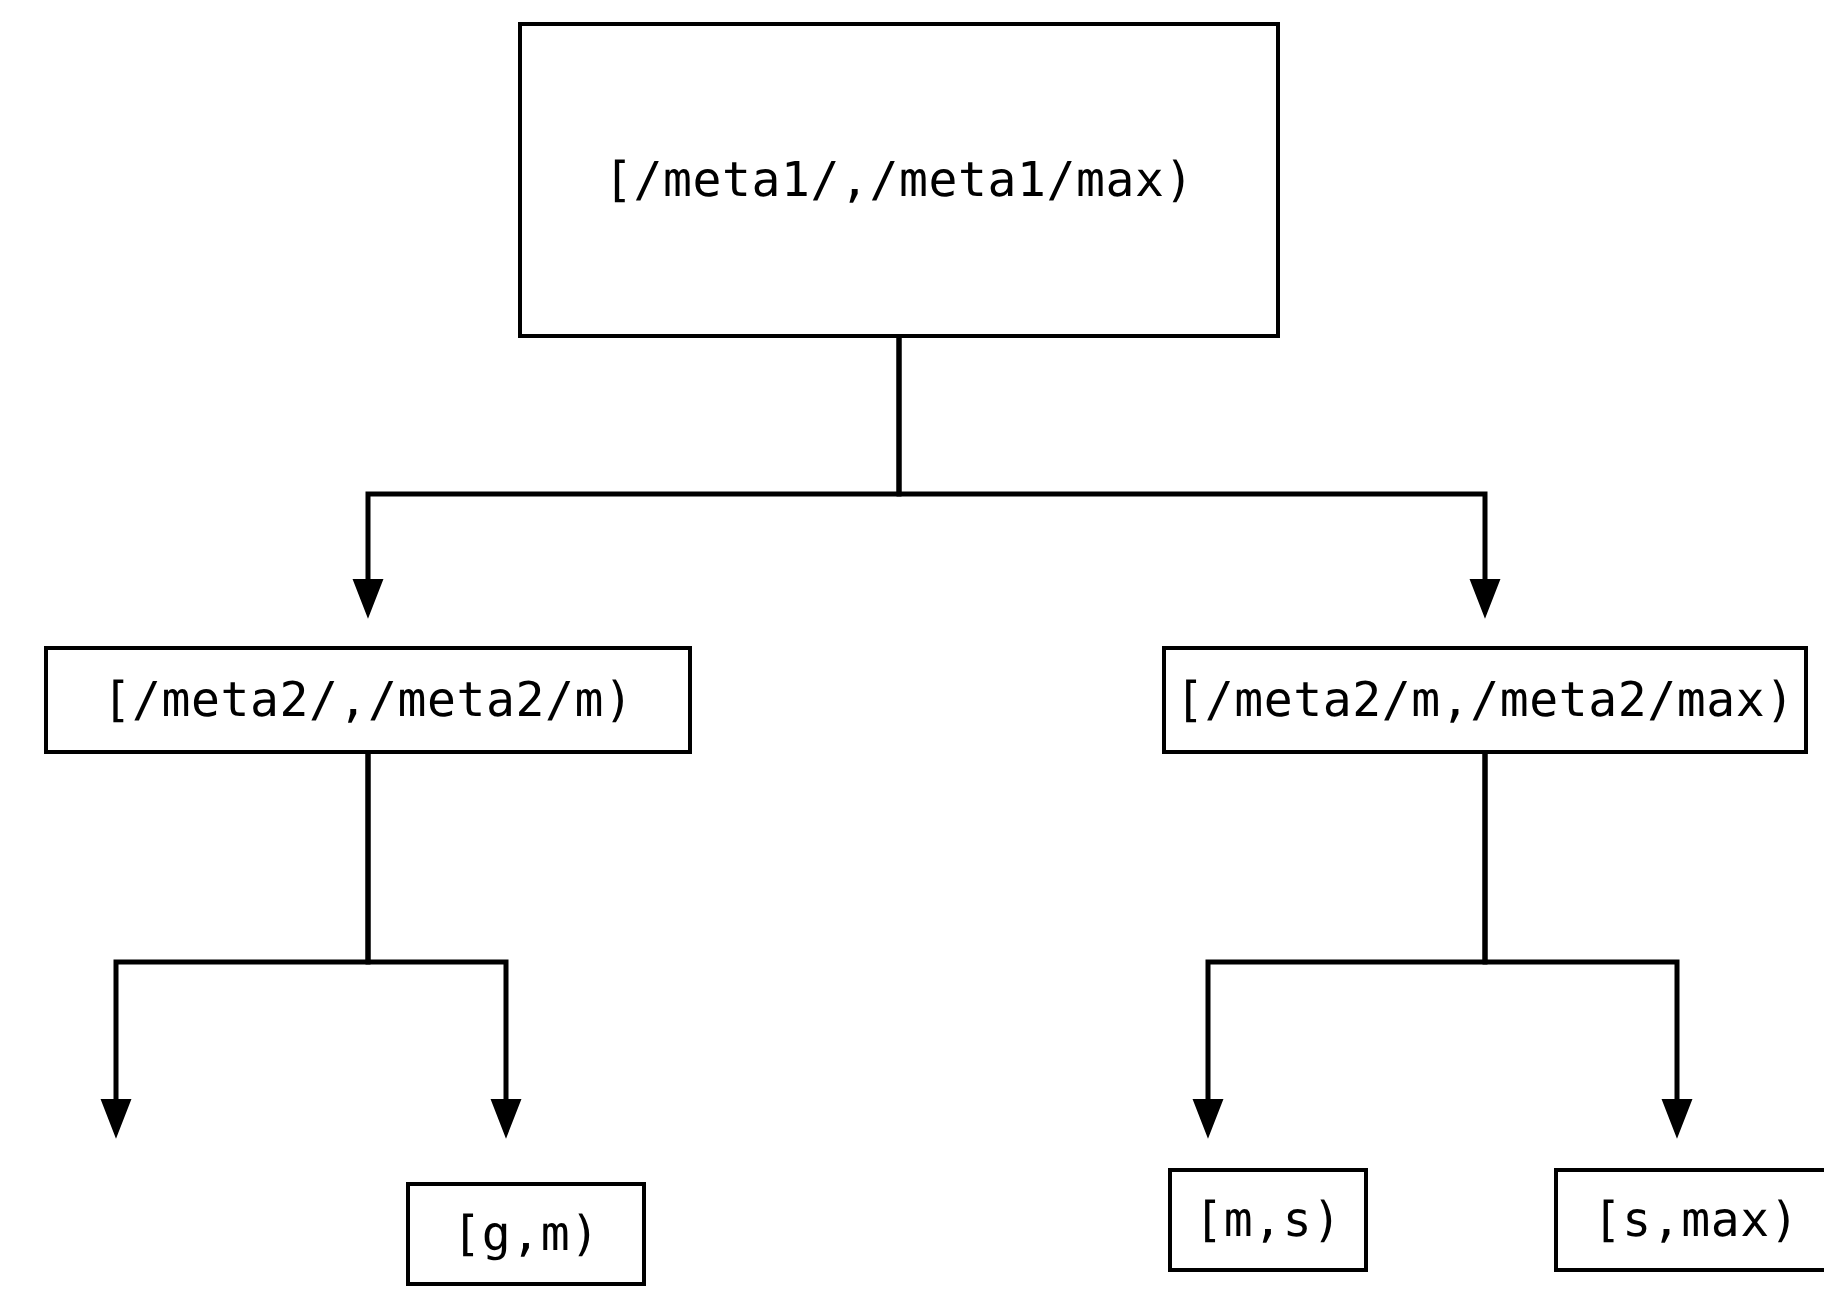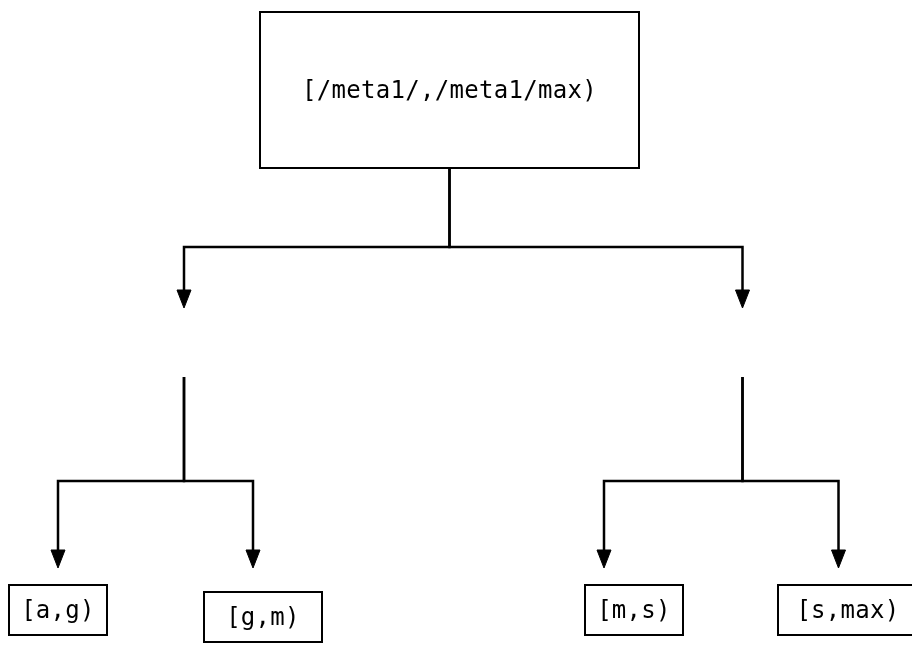--- a/index.html
+++ b/index.html
@@ -86,23 +86,24 @@
     </g>
 
     <g>
       <path d="M742.5 377 V481 H838.5 V551"></path>
       <polygon points="831.5,550 845.5,550 838.5,568"></polygon>
     </g>
   </svg>
 
   <div class="node node-root">[/meta1/,/meta1/max)</div>
 
+  <div class="node node-mid-left">[/meta2/,/meta2/m)</div>
 
+  <div class="node node-mid-right">[/meta2/m,/meta2/max)</div>
 
-  <div class="node node-leaf-ag">[a,g)</div>
 
   <div class="node node-leaf-gm">[g,m)</div>
 
   <div class="node node-leaf-ms">[m,s)</div>
 
   <div class="node node-leaf-smax">[s,max)</div>
 
 </div>
 
 </body></html>

